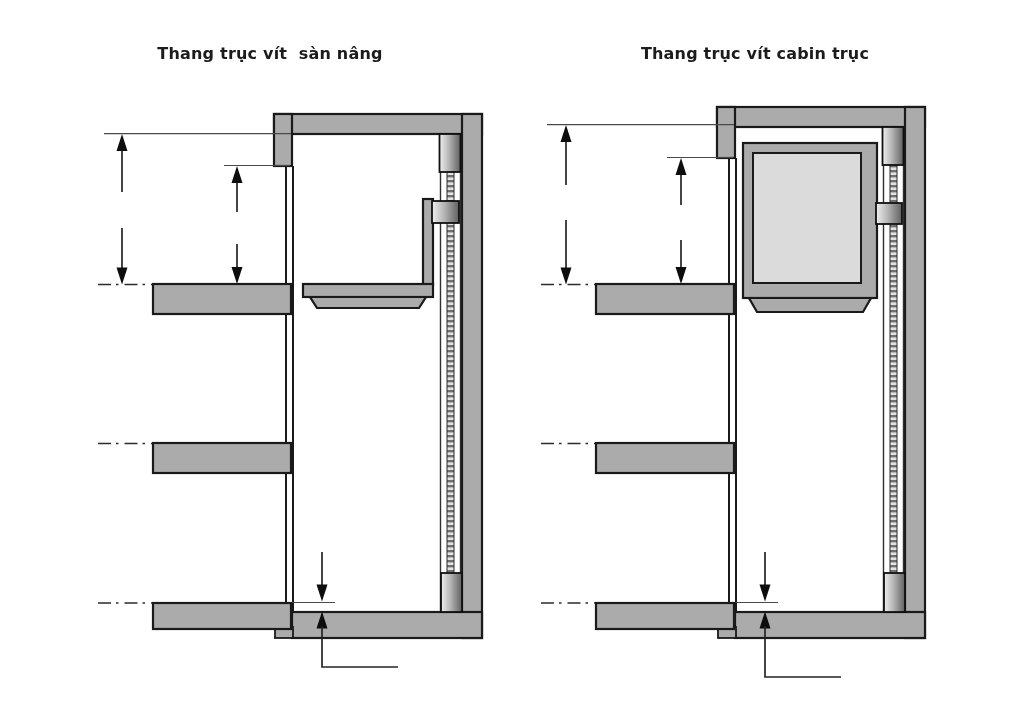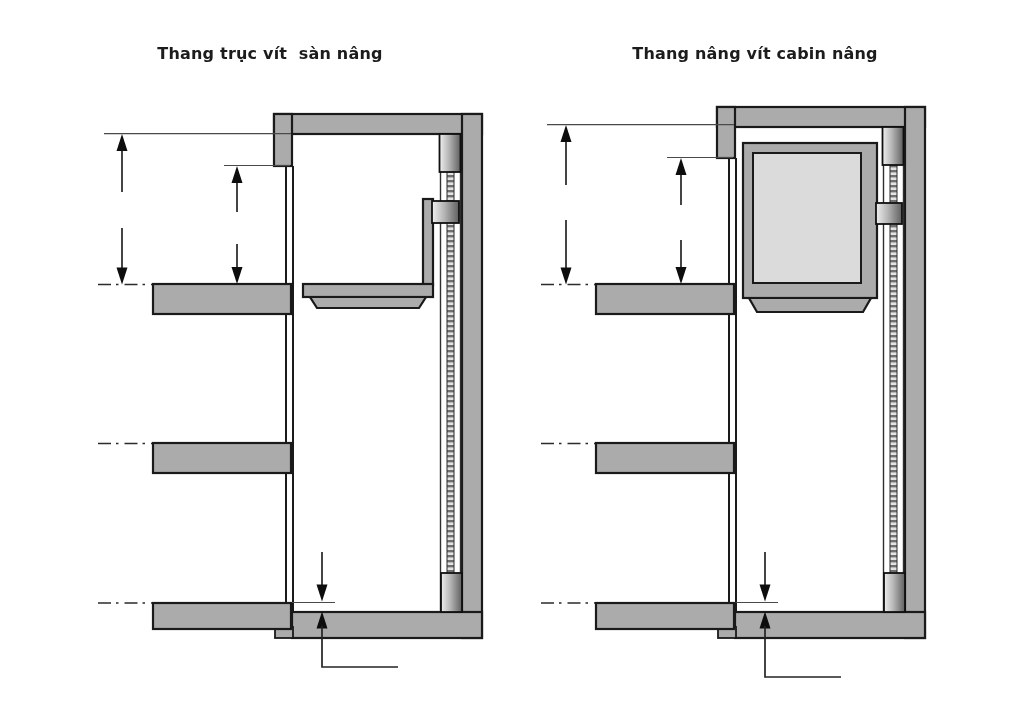--- a/index.html
+++ b/index.html
@@ -27,21 +27,21 @@
   .dimline{stroke:#242424;stroke-width:1.7;fill:none;}
   .arrowhead{fill:#0d0d0d;stroke:none;}
   .dashdot{stroke:#2b2b2b;stroke-width:1.5;fill:none;stroke-dasharray:13 5 2.5 6;}
 </style>
 </head>
 <body style="background: rgb(255, 255, 255);">
 
 <div class="stage">
 
   <div id="title-left" class="diagram-title">Thang trục vít  sàn nâng</div>
-  <div id="title-right" class="diagram-title">Thang nâng vít cabin nâng</div>
+  <div id="title-right" class="diagram-title">Thang trục vít cabin trục</div>
 
   <svg width="1024" height="724" viewBox="0 0 1024 724">
     <defs>
       <linearGradient id="metal" x1="0" y1="0" x2="1" y2="0">
         <stop offset="0" stop-color="#efefef"></stop>
         <stop offset="0.45" stop-color="#b5b5b5"></stop>
         <stop offset="1" stop-color="#5f5f5f"></stop>
       </linearGradient>
       <pattern id="thread" width="7" height="5" patternUnits="userSpaceOnUse">
         <rect width="7" height="5" fill="#e3e3e3"></rect>

